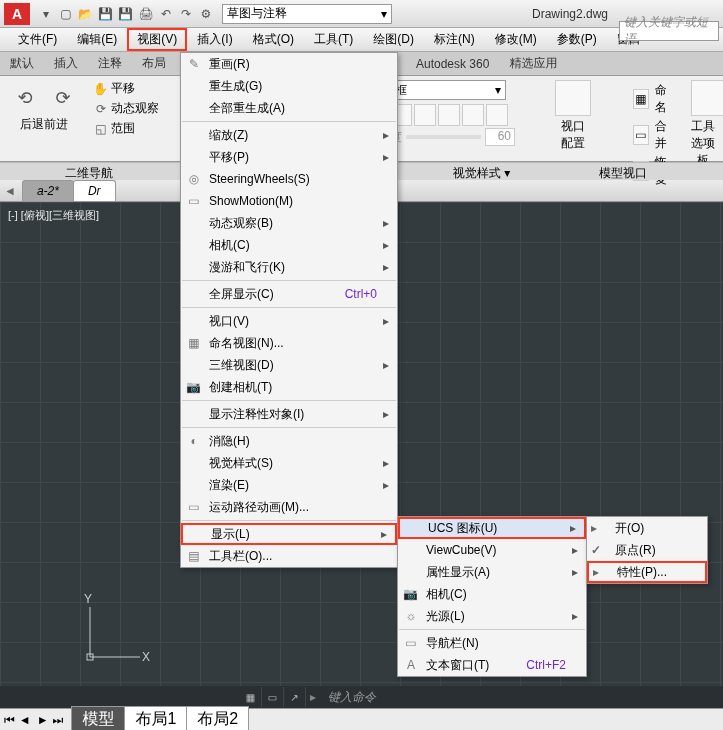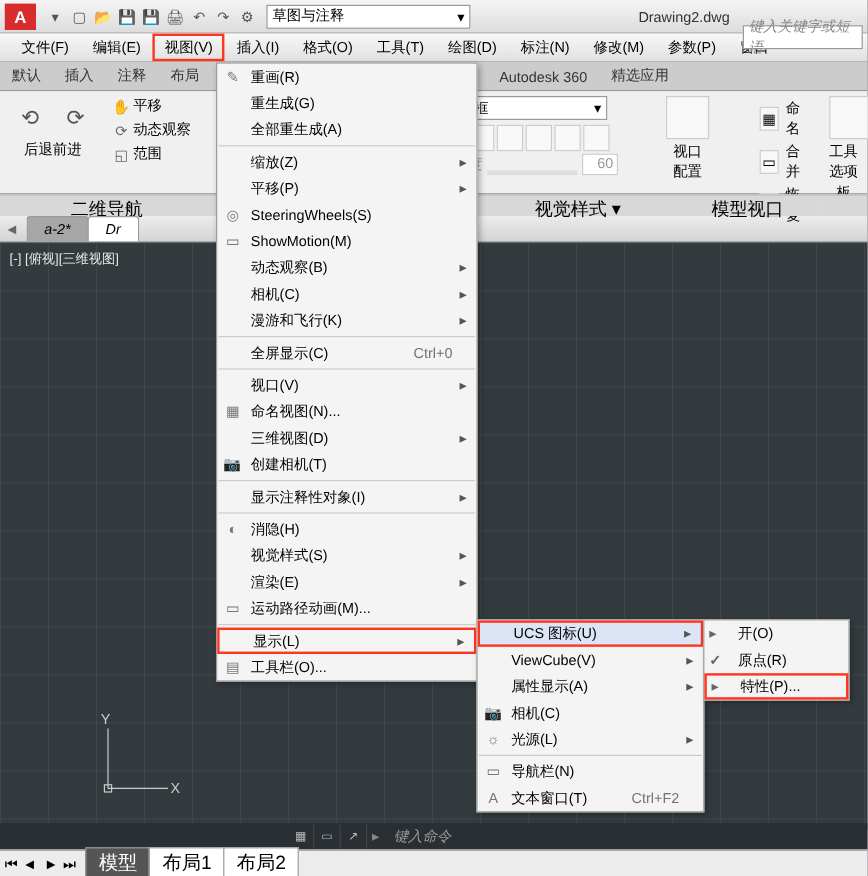--- a/index.html
+++ b/index.html
@@ -16,44 +16,44 @@
 .ribbon-tabs{height:24px;background:#ccc;display:flex;align-items:center;border-bottom:1px solid #999}
 .ribbon-tab{padding:4px 10px;color:#333}
 .ribbon{height:86px;background:#f0f0f0;display:flex;border-bottom:1px solid #999}
 .panel-nav{width:88px;padding:4px;display:flex;flex-direction:column;align-items:center}
 .nav-icons{display:flex;gap:14px;margin:6px 0}
 .nav-icon{width:24px;height:24px;display:flex;align-items:center;justify-content:center;font-size:18px;color:#555}
 .nav-labels{display:flex;font-size:11px}
 .panel-mid{width:90px;padding:4px 6px;display:flex;flex-direction:column;gap:3px;font-size:11px}
 .panel-mid-row{display:flex;align-items:center;gap:3px}
 .pm-icon{width:14px;height:14px;color:#666;display:inline-flex;align-items:center;justify-content:center}
-.panel-group-label{height:18px;background:#d8d8d8;border-top:1px solid #bbb;text-align:center;font-size:15px;padding:2px}
+.panel-group-label{height:18px;background:#d8d8d8;border-top:1px solid #bbb;text-align:center;font-size:12px;padding:2px}
 .pr-section{padding:4px 8px}
 .dd-wireframe{width:140px;height:20px;background:#fff;border:1px solid #999;padding:0 4px;display:flex;align-items:center;justify-content:space-between;margin-bottom:4px}
 .tool-row{display:flex;gap:2px;margin-bottom:2px}
 .tool-btn{width:22px;height:22px;border:1px solid #ccc;background:#f8f8f8}
-.trans-row{display:flex;align-items:flex-end;gap:4px;margin-top:2px;font-size:11px;color:#999}
+.trans-row{display:flex;align-items:center;gap:4px;margin-top:2px;font-size:11px;color:#999}
 .trans-box{width:30px;height:18px;background:#fff;border:1px solid #ccc;text-align:right;padding:0 3px;color:#999}
 .vp-btns{display:flex;flex-direction:column;gap:2px;margin:2px}
 .vp-row{display:flex;gap:6px;align-items:center;font-size:11px}
 .vp-icon{width:20px;height:20px;border:1px solid #ccc;background:#f8f8f8;display:flex;align-items:center;justify-content:center}
 .big-btn{width:36px;height:36px;border:1px solid #ccc;background:#f8f8f8;margin:0 auto 2px}
 .tabs-row{height:22px;background:linear-gradient(#ececec,#d4d4d4);display:flex;align-items:center;padding:0 4px;border-bottom:1px solid #999}
 .doc-tab{padding:3px 14px;background:#fff;border:1px solid #999;border-bottom:none;border-radius:3px 3px 0 0;margin-right:-1px;font-style:italic}
 .doc-tab.active{background:#a6a6a6;color:#000}
 .canvas{background:#333b3f;position:relative;height:490px}
 .viewport-label{position:absolute;top:6px;left:8px;color:#e8e8e8;font-size:11px}
 .grid-bg{position:absolute;inset:0;background-image:linear-gradient(#4a5155 1px,transparent 1px),linear-gradient(90deg,#4a5155 1px,transparent 1px);background-size:40px 40px;opacity:.6}
 .ucs{position:absolute;left:70px;bottom:25px}
 .dropdown-menu{position:absolute;top:52px;left:180px;width:218px;background:#f4f4f4;border:1px solid #999;box-shadow:2px 2px 5px rgba(0,0,0,.3);z-index:100}
 .dd-item{height:22px;display:flex;align-items:center;padding:0 8px 0 28px;position:relative;cursor:pointer}
 .dd-item.has-sub::after{content:"▸";position:absolute;right:8px;color:#555}
 .dd-sep{height:1px;background:#ccc;margin:2px 1px}
 .dd-icon{position:absolute;left:5px;width:16px;height:16px;color:#777;font-size:12px;display:flex;align-items:center;justify-content:center}
-.dd-shortcut{position:absolute;right:20px;color:#737373}
+.dd-shortcut{position:absolute;right:20px;color:#6d28d9}
 .dd-item.hl{border:2px solid #ff3520;height:22px}
 .sub-menu{position:absolute;top:516px;left:397px;width:190px;background:#f4f4f4;border:1px solid #999;box-shadow:2px 2px 5px rgba(0,0,0,.3);z-index:101}
 .sub-menu2{position:absolute;top:516px;left:586px;width:122px;background:#f4f4f4;border:1px solid #999;box-shadow:2px 2px 5px rgba(0,0,0,.3);z-index:102}
 .sub-menu .dd-item.hl-sel{background:#dce5f5;border:2px solid #ff3520}
 .status-bar{position:absolute;bottom:22px;left:0;right:0;height:22px;background:#2a2f33;display:flex;align-items:center}
 .sb-btn{width:22px;height:20px;color:#bbb;font-size:10px;display:flex;align-items:center;justify-content:center;border-right:1px solid #444}
 .cmd-line{flex:1;color:#999;padding:0 8px;font-style:italic}
 .layout-bar{position:absolute;bottom:0;left:0;right:0;height:22px;background:#ececec;display:flex;align-items:center;padding:0 4px;border-top:1px solid #999}
 .layout-tab{padding:2px 10px;border:1px solid #999;background:#fff;margin-right:-1px;font-size:16px}
 .layout-tab.active{background:#555;color:#fff}

